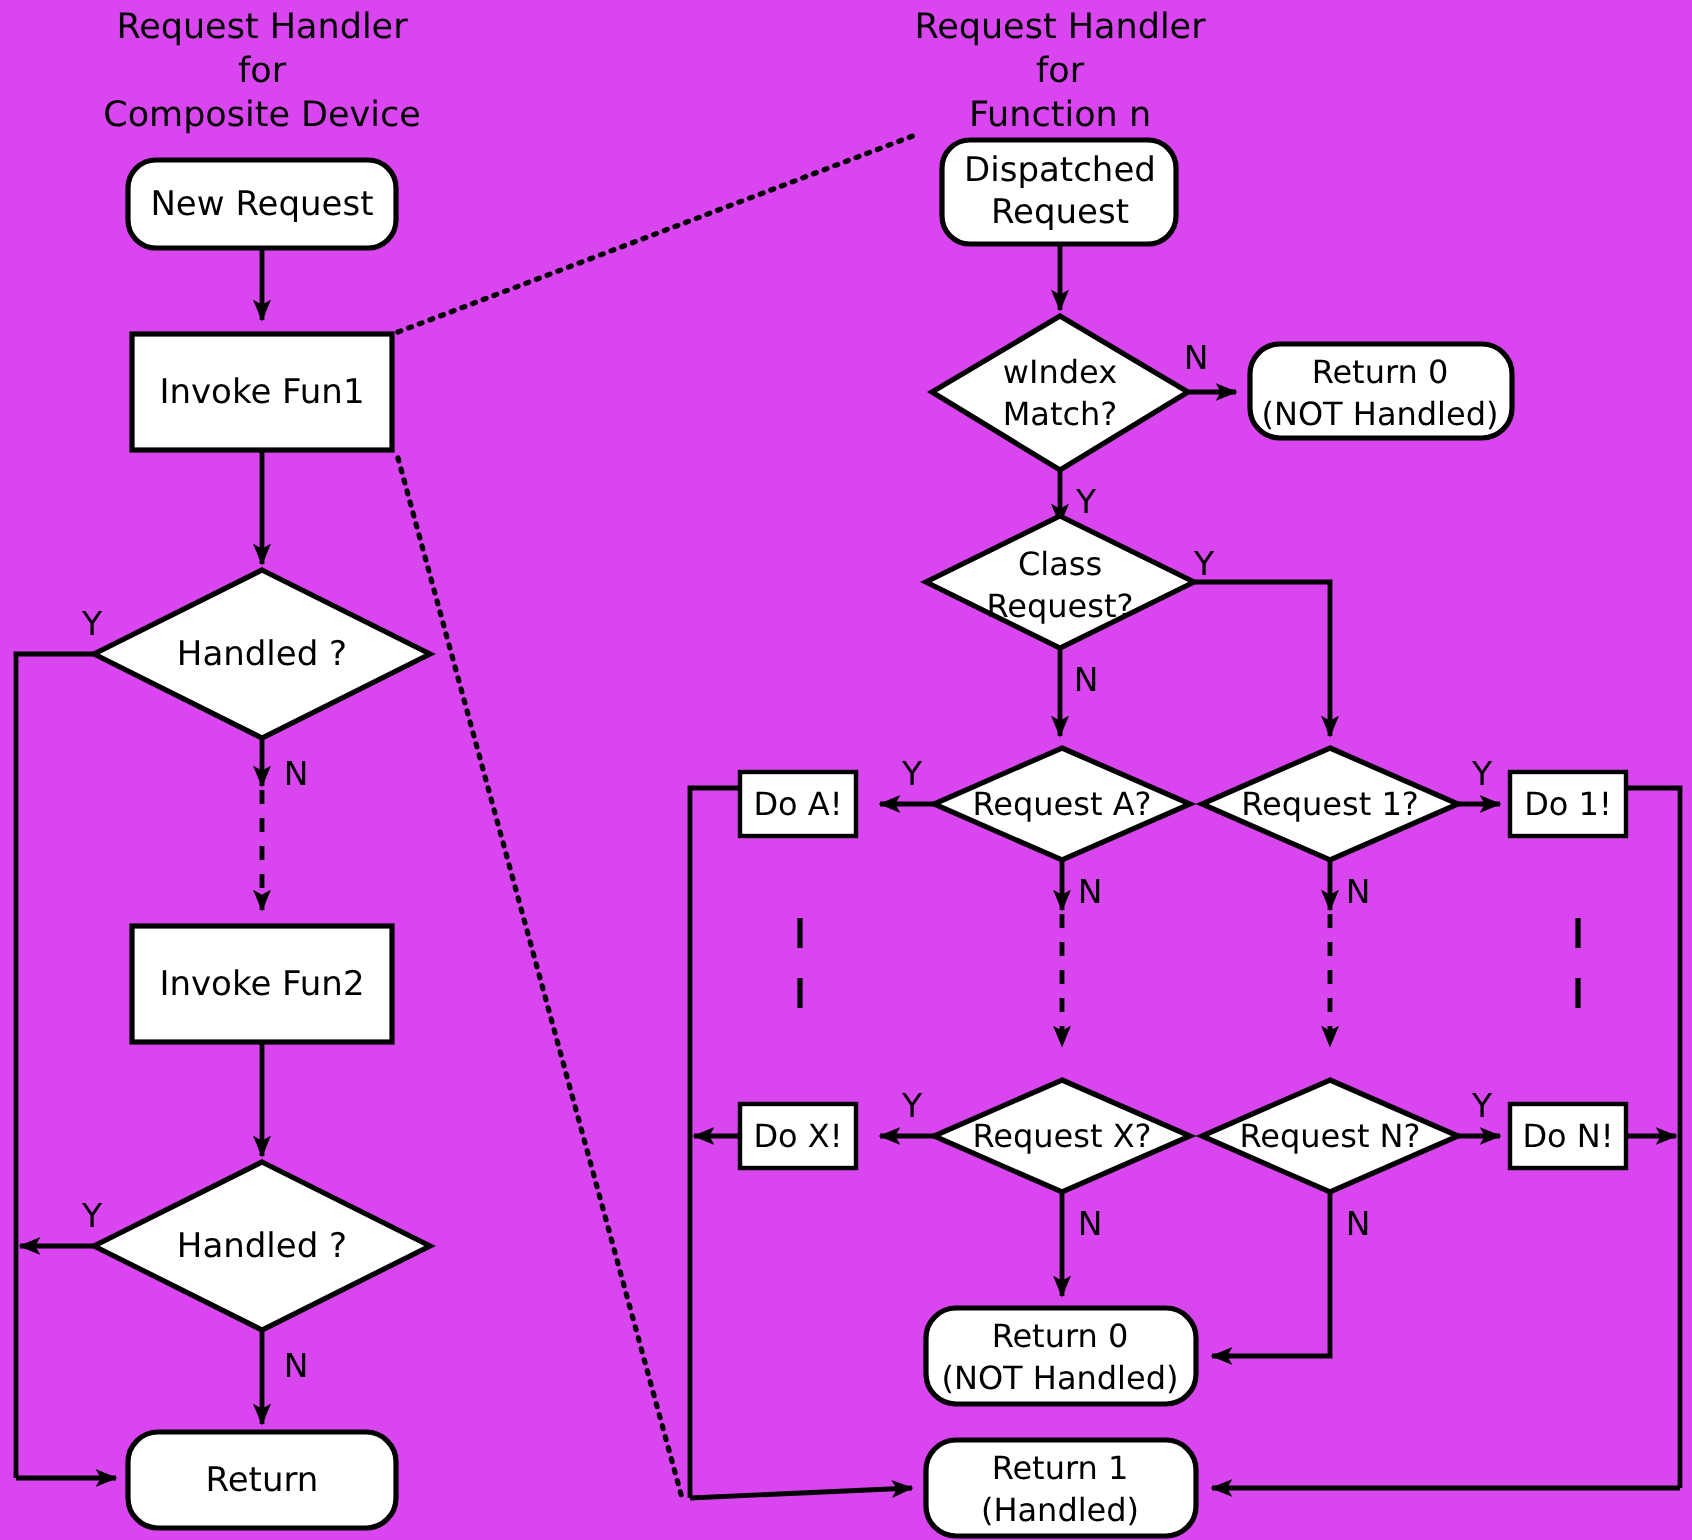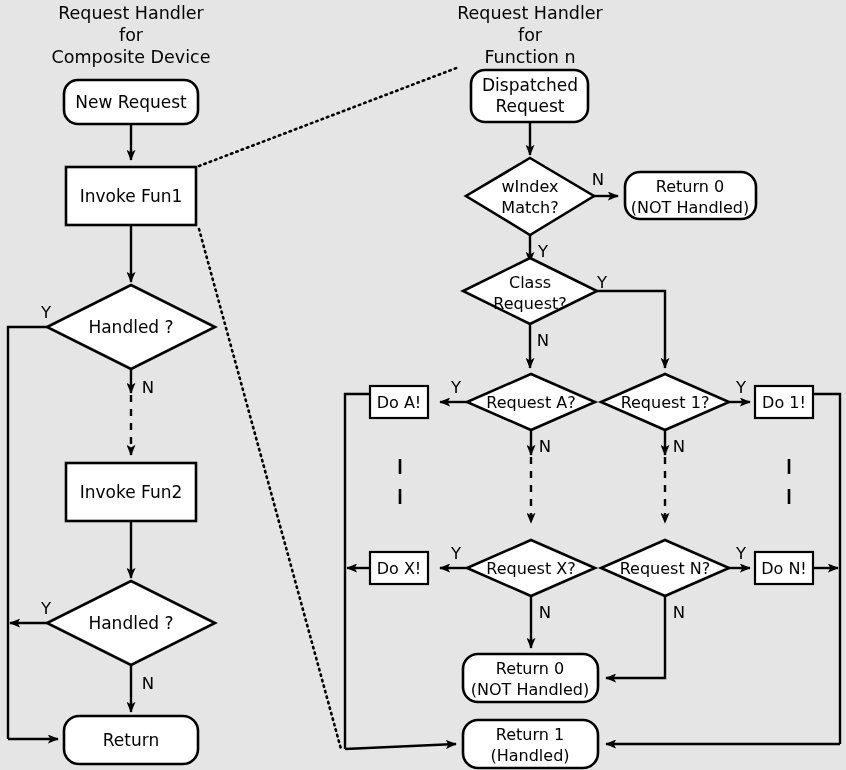--- a/index.html
+++ b/index.html
@@ -4,21 +4,21 @@
 <style>
   html, body {
     margin: 0;
     padding: 0;
     background: #ffffff;
   }
   #canvas {
     position: relative;
     width: 846px;
     height: 770px;
-    background: #e5e5e5;
+    background: #d946ef;
     font-family: "DejaVu Sans", sans-serif;
   }
   svg { display: block; }
   .shape-stroke { fill: #ffffff; stroke: #000000; stroke-width: 2.6; }
   .shape-stroke-thin { fill: #ffffff; stroke: #000000; stroke-width: 2.2; }
   .conn { stroke: #000000; stroke-width: 2.4; fill: none; }
   .conn-dashed { stroke: #000000; stroke-width: 2.4; fill: none; stroke-dasharray: 7 7; }
   .conn-dotted { stroke: #000000; stroke-width: 2.6; fill: none; stroke-dasharray: 1.5 4.2; stroke-linecap: round; }
   .tick { stroke: #000000; stroke-width: 2.6; fill: none; }
   text {

